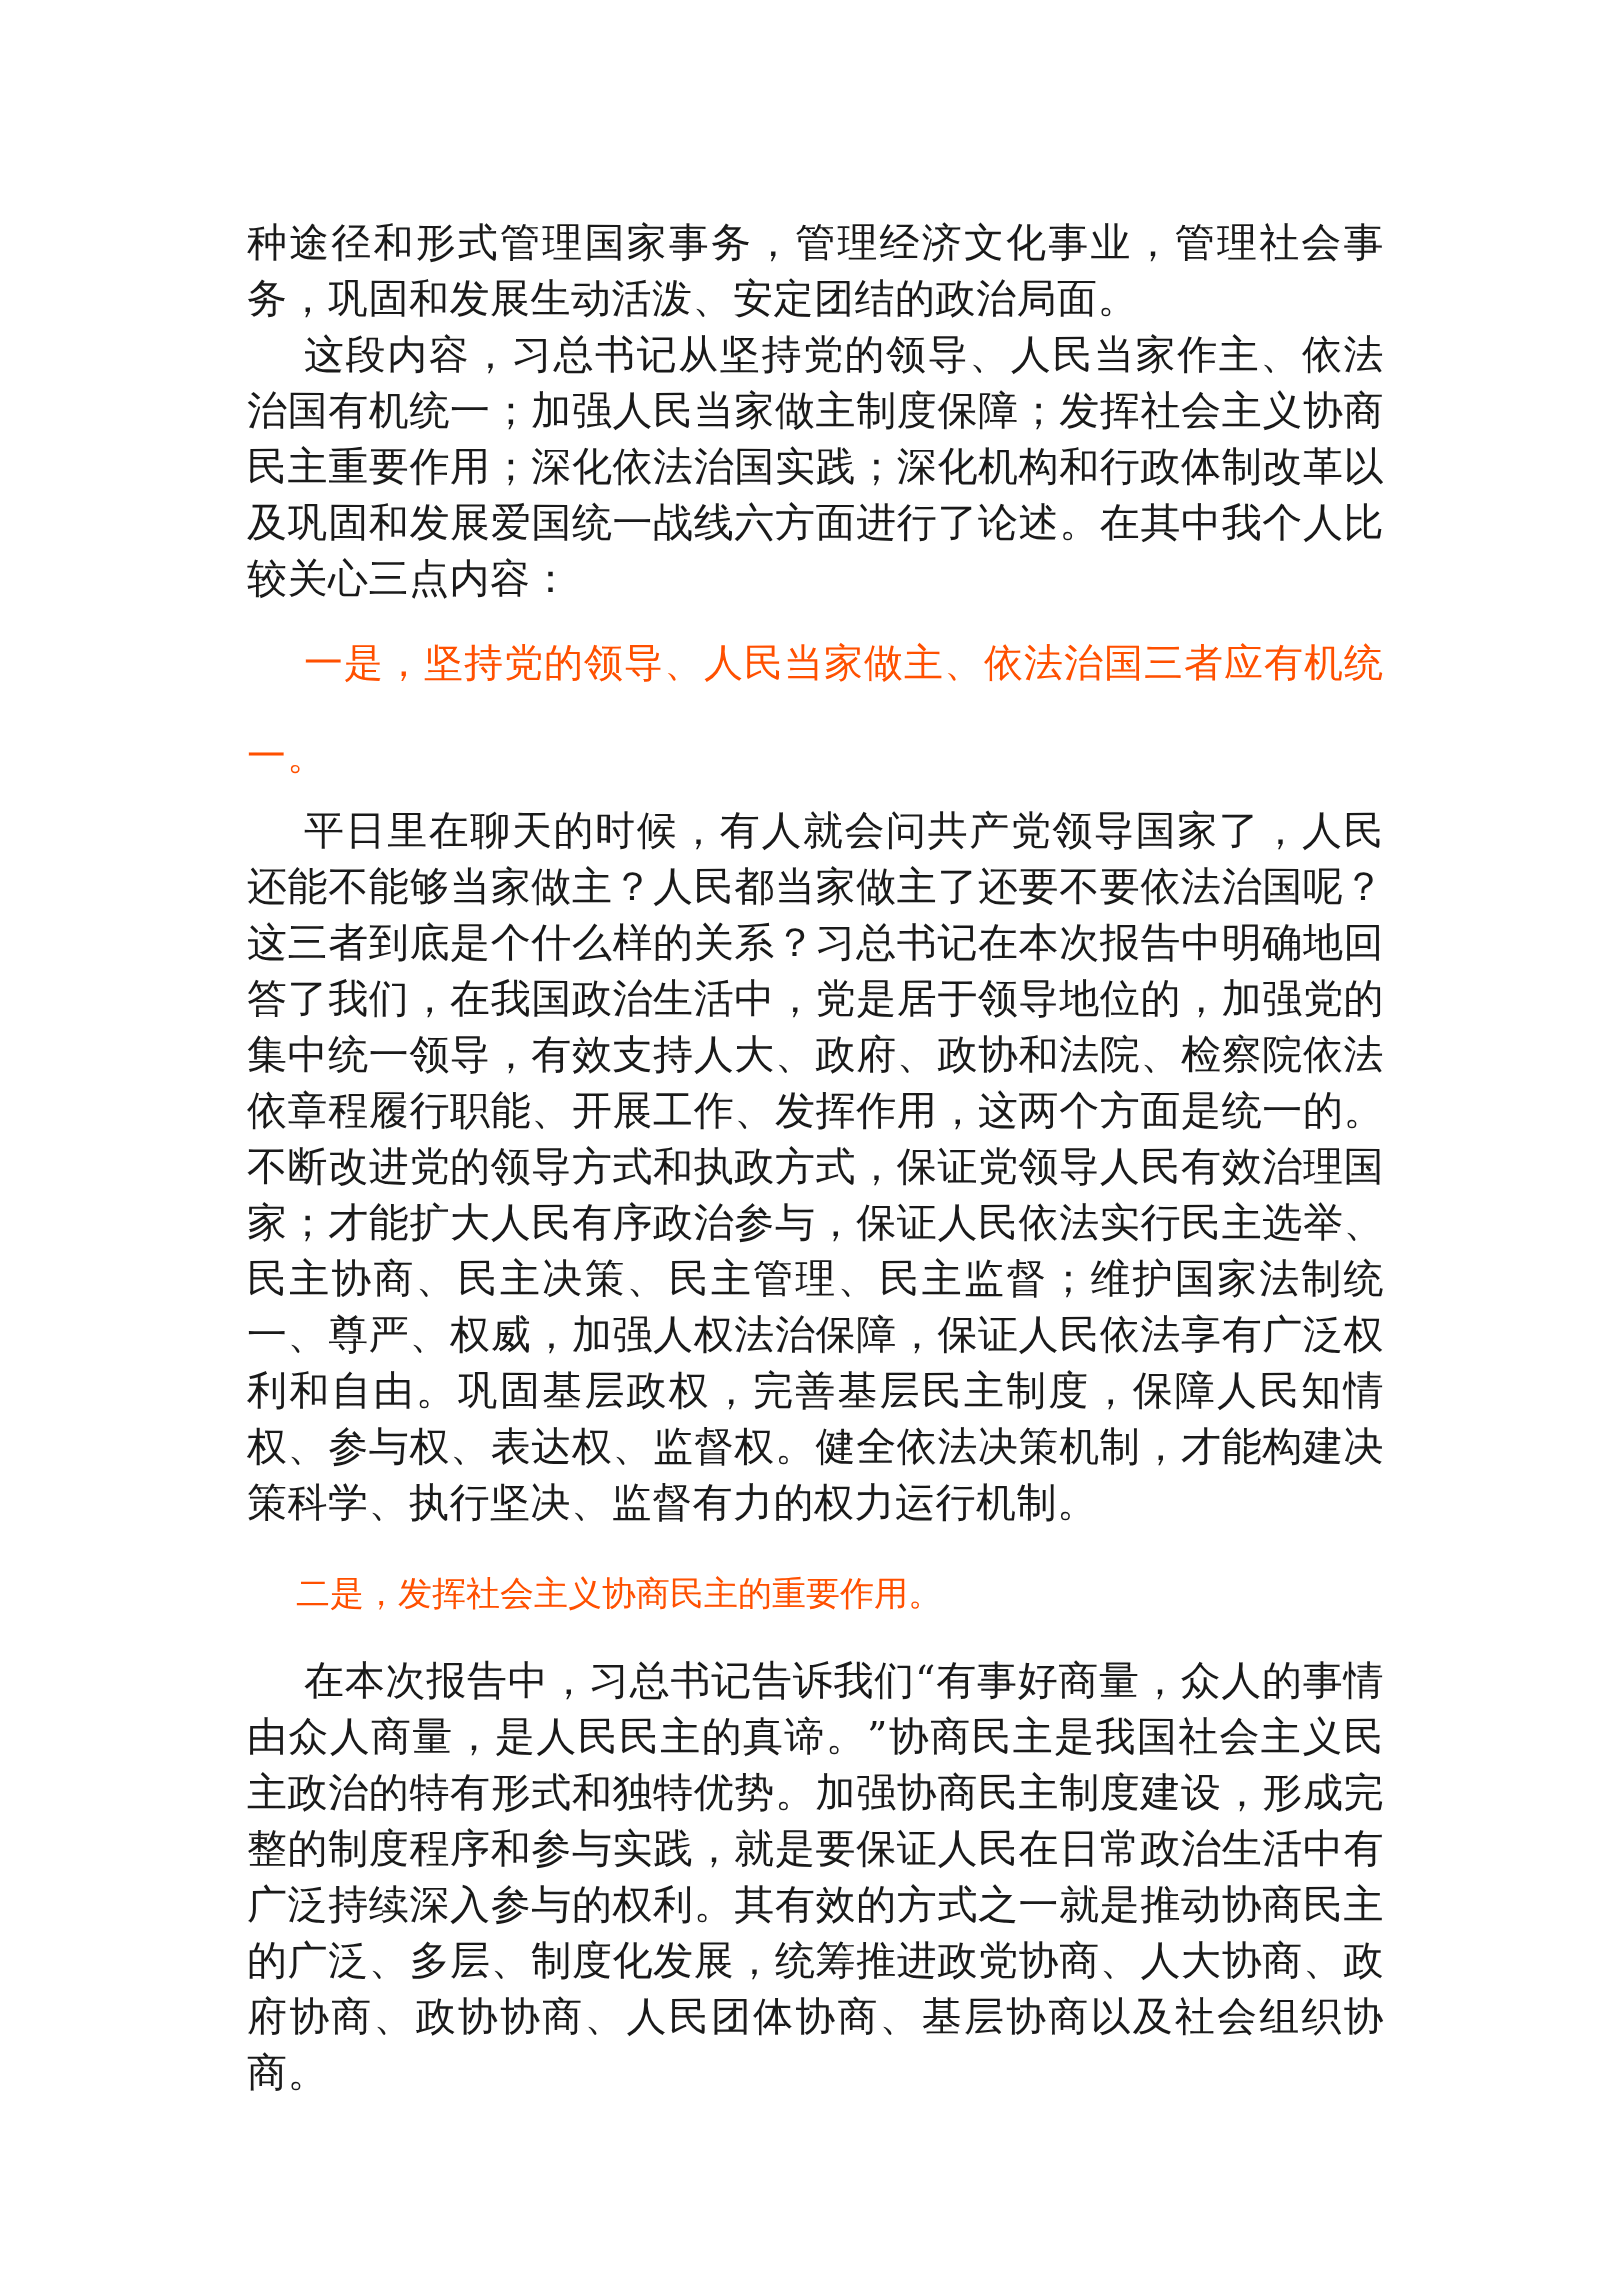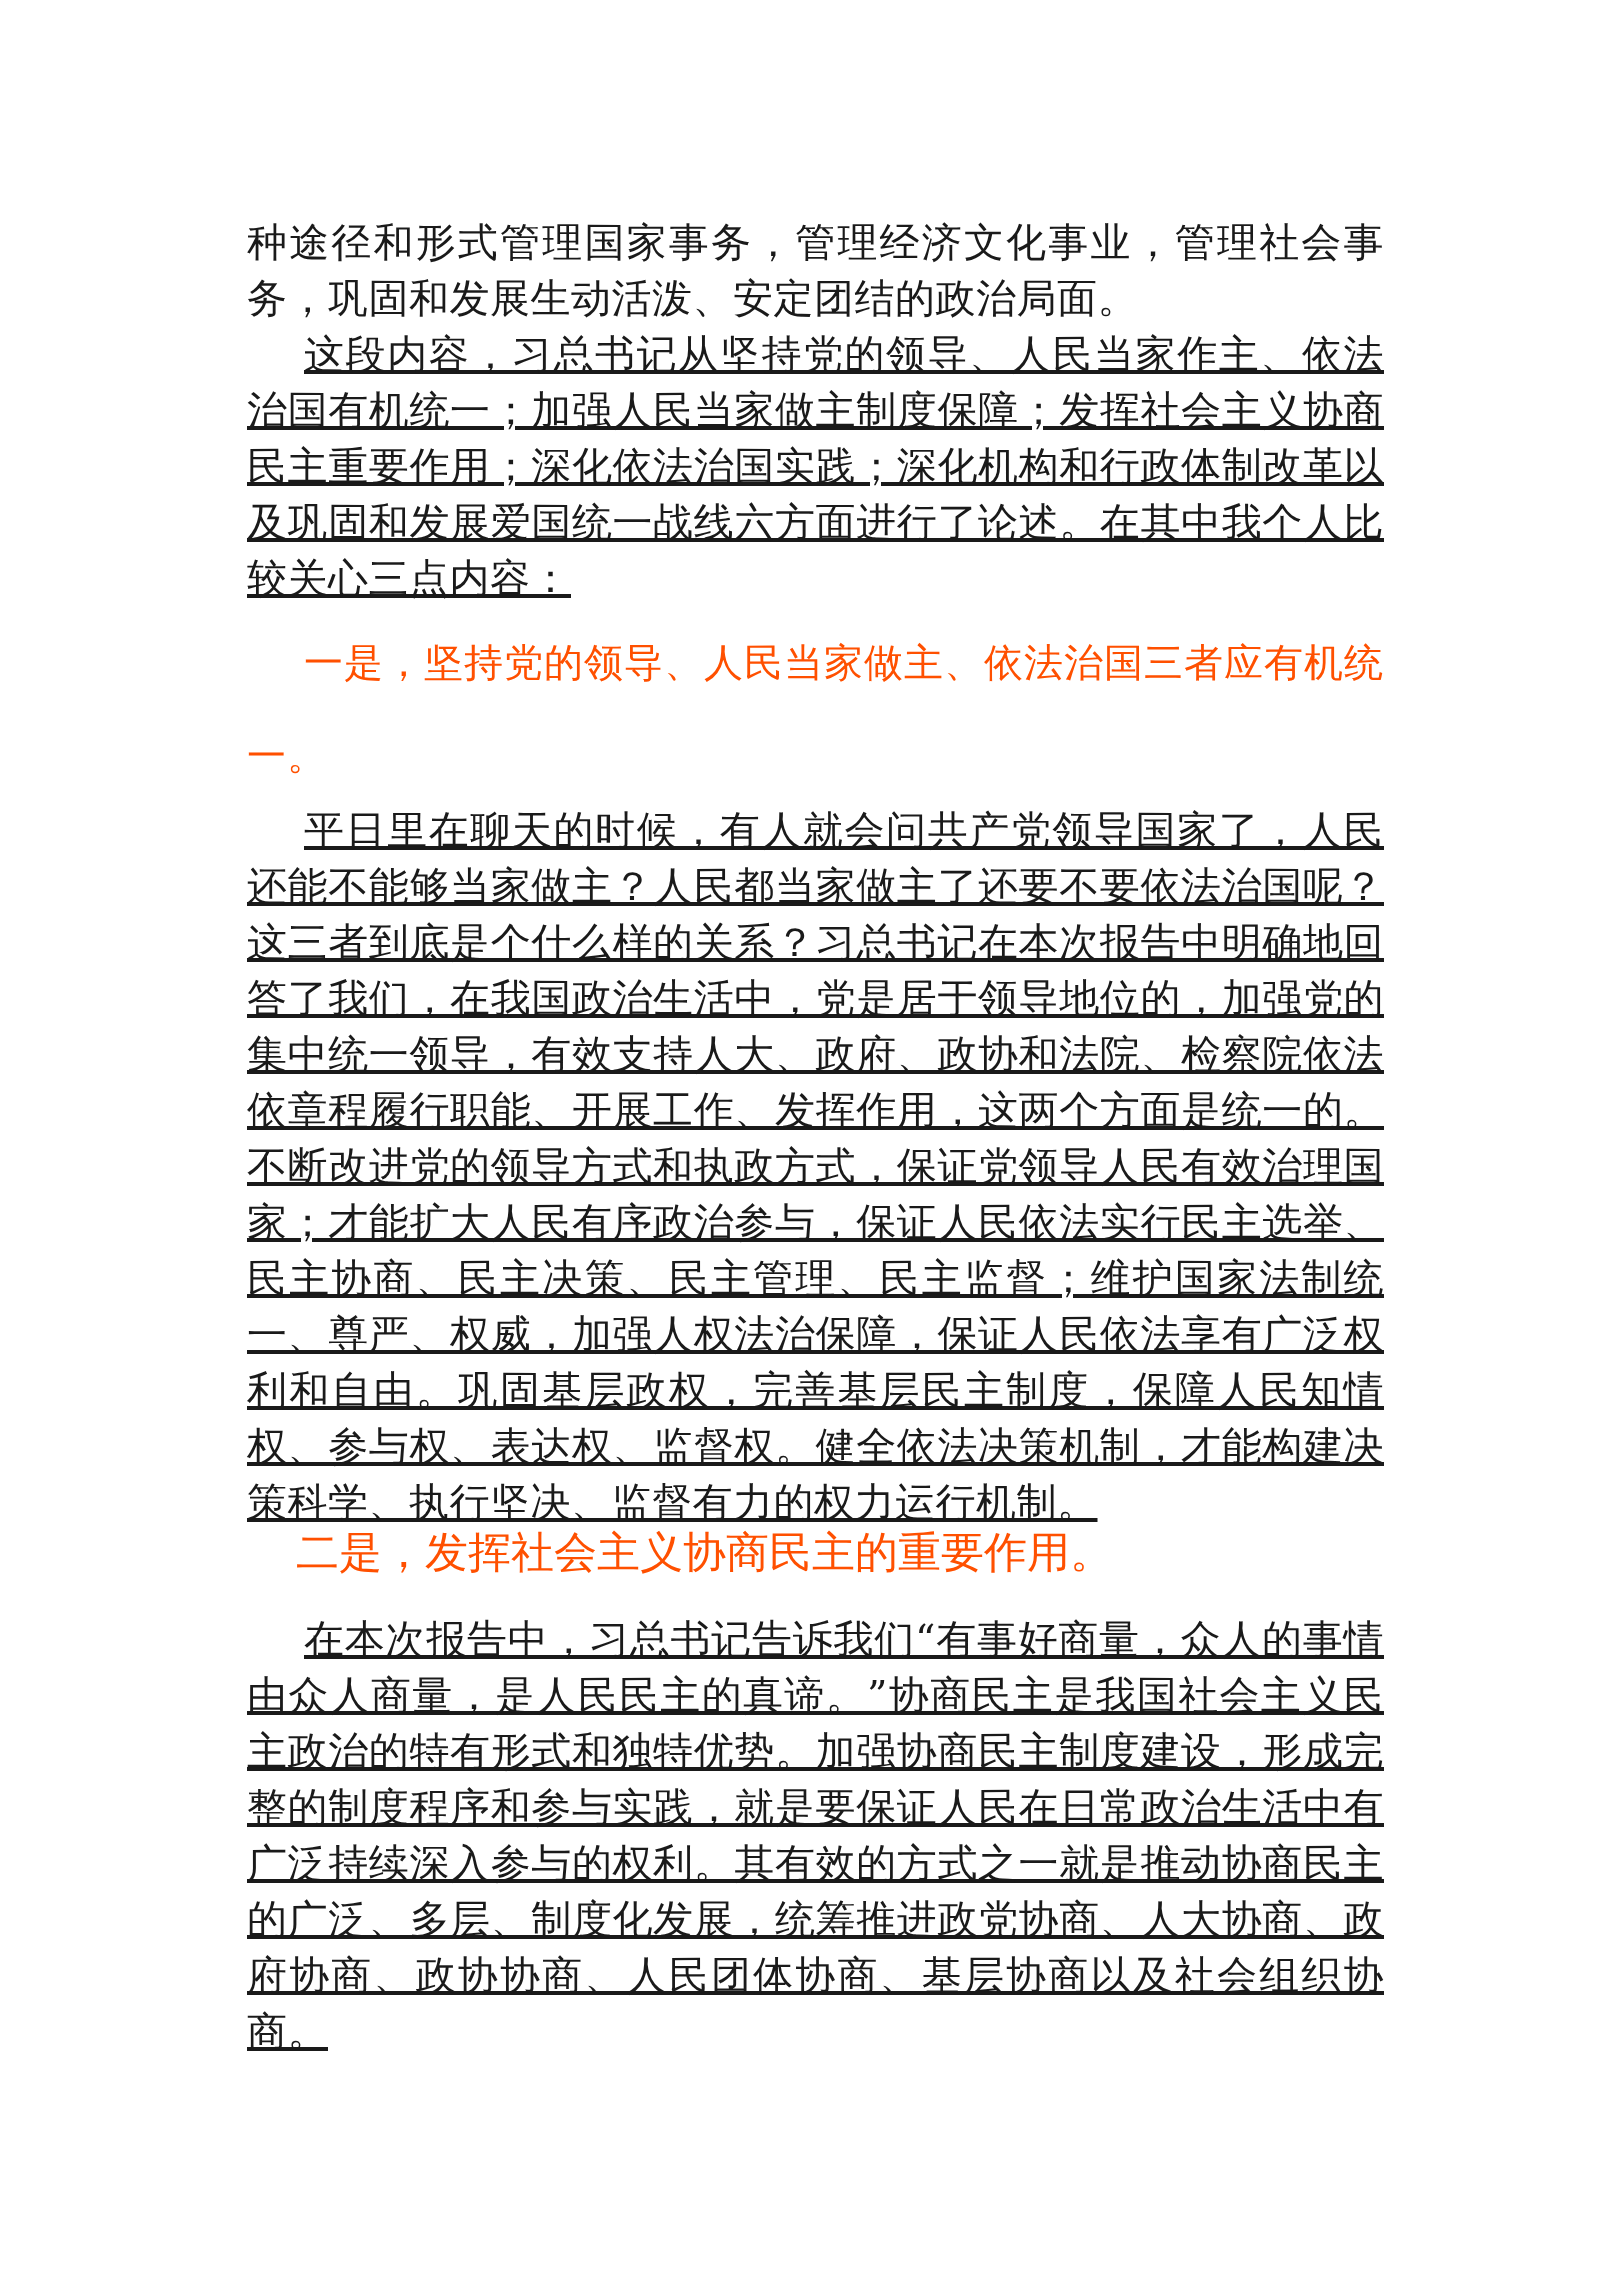--- a/index.html
+++ b/index.html
@@ -12,38 +12,39 @@
     font-family: "DejaVu Serif", "Liberation Serif", serif;
     color: #1a1a1a;
   }
   .p {
     font-size: 40px;
     line-height: 56px;
     margin: 0;
     letter-spacing: 0.5px;
     text-align: justify;
   }
-  .indent { text-indent: 57px; text-decoration: underline; }
+  .indent { text-indent: 57px; }
   .h {
     font-family: "DejaVu Sans", "Liberation Sans", sans-serif;
     font-weight: normal;
     color: #ff5000;
     margin: 0;
   }
   .h1 {
     font-size: 39px;
     line-height: 93px;
     text-indent: 57px;
     margin-top: 9.8px;
     letter-spacing: 1px;
   }
   .h2 {
-    font-size: 43px;
+    font-size: 34px;
     line-height: 44px;
     text-indent: 49px;
+    margin-top: 41px;
     margin-bottom: 37px;
   }
   .gap-after-h1 { margin-top: 0; }
 </style>
 </head>
 <body>
 
 <div class="page">
   <p class="p">种途径和形式管理国家事务，管理经济文化事业，管理社会事务，巩固和发展生动活泼、安定团结的政治局面。</p>
   <p class="p indent">这段内容，习总书记从坚持党的领导、人民当家作主、依法治国有机统一；加强人民当家做主制度保障；发挥社会主义协商民主重要作用；深化依法治国实践；深化机构和行政体制改革以及巩固和发展爱国统一战线六方面进行了论述。在其中我个人比较关心三点内容：</p>

